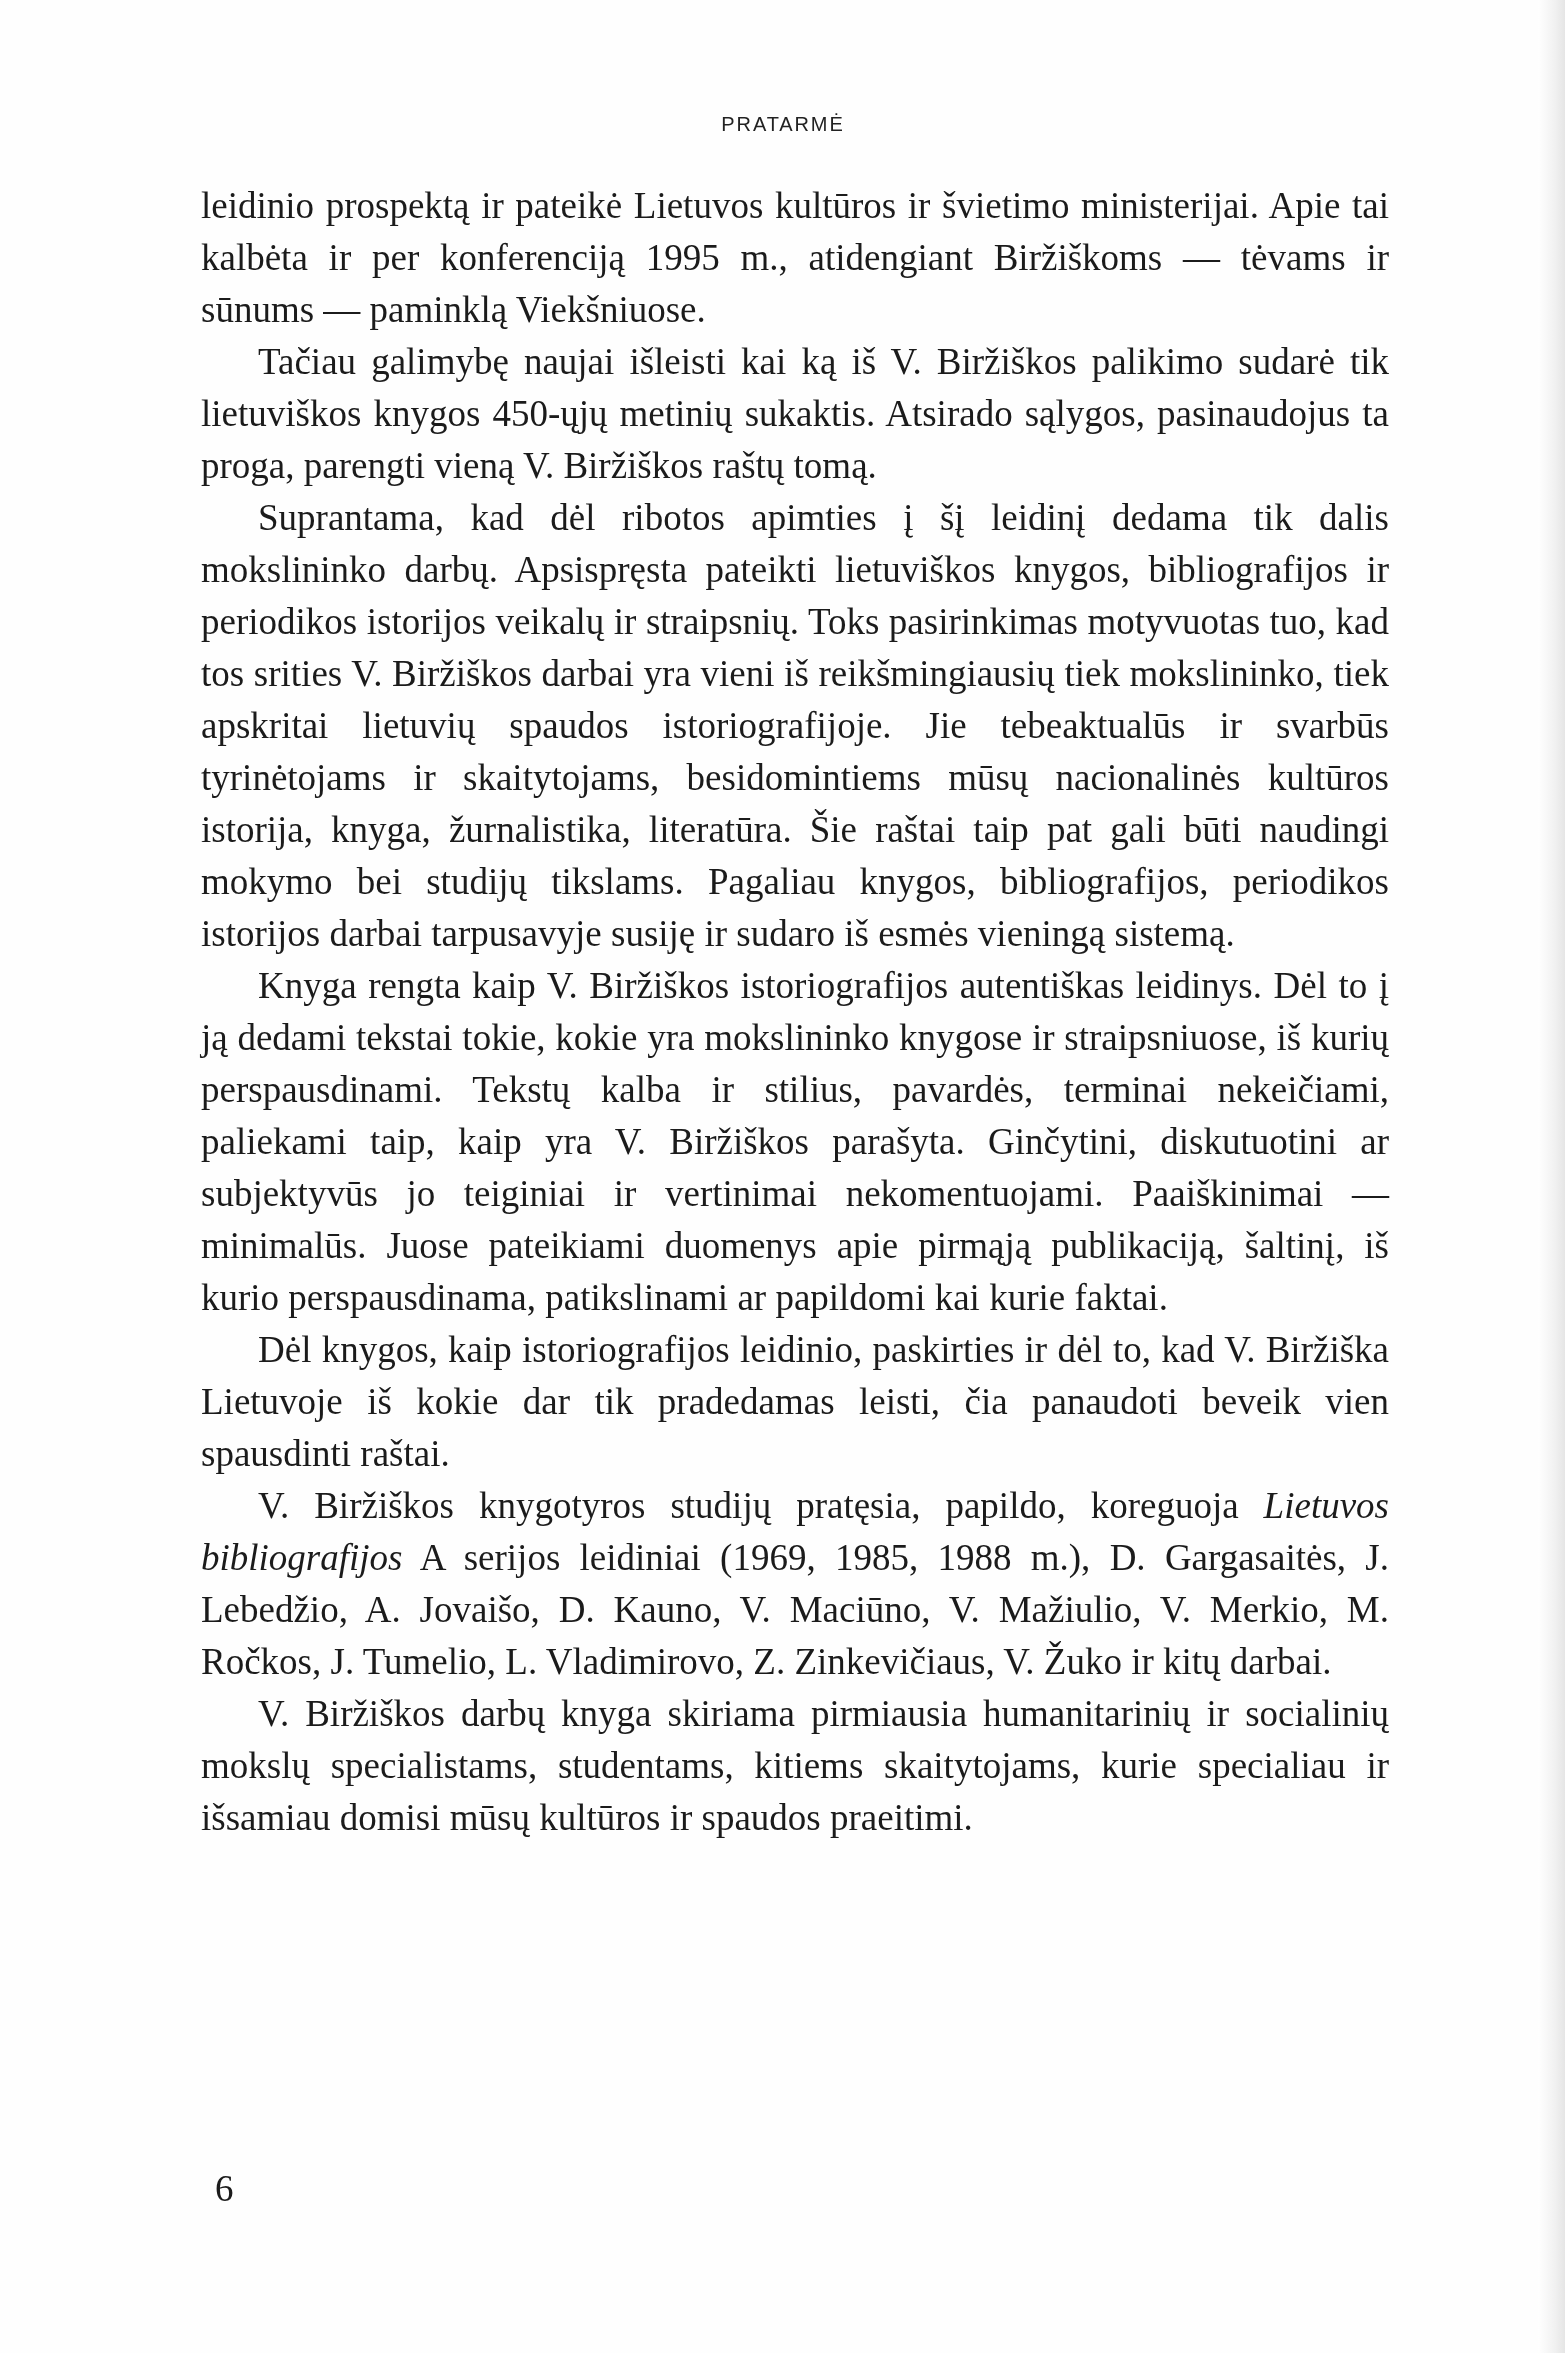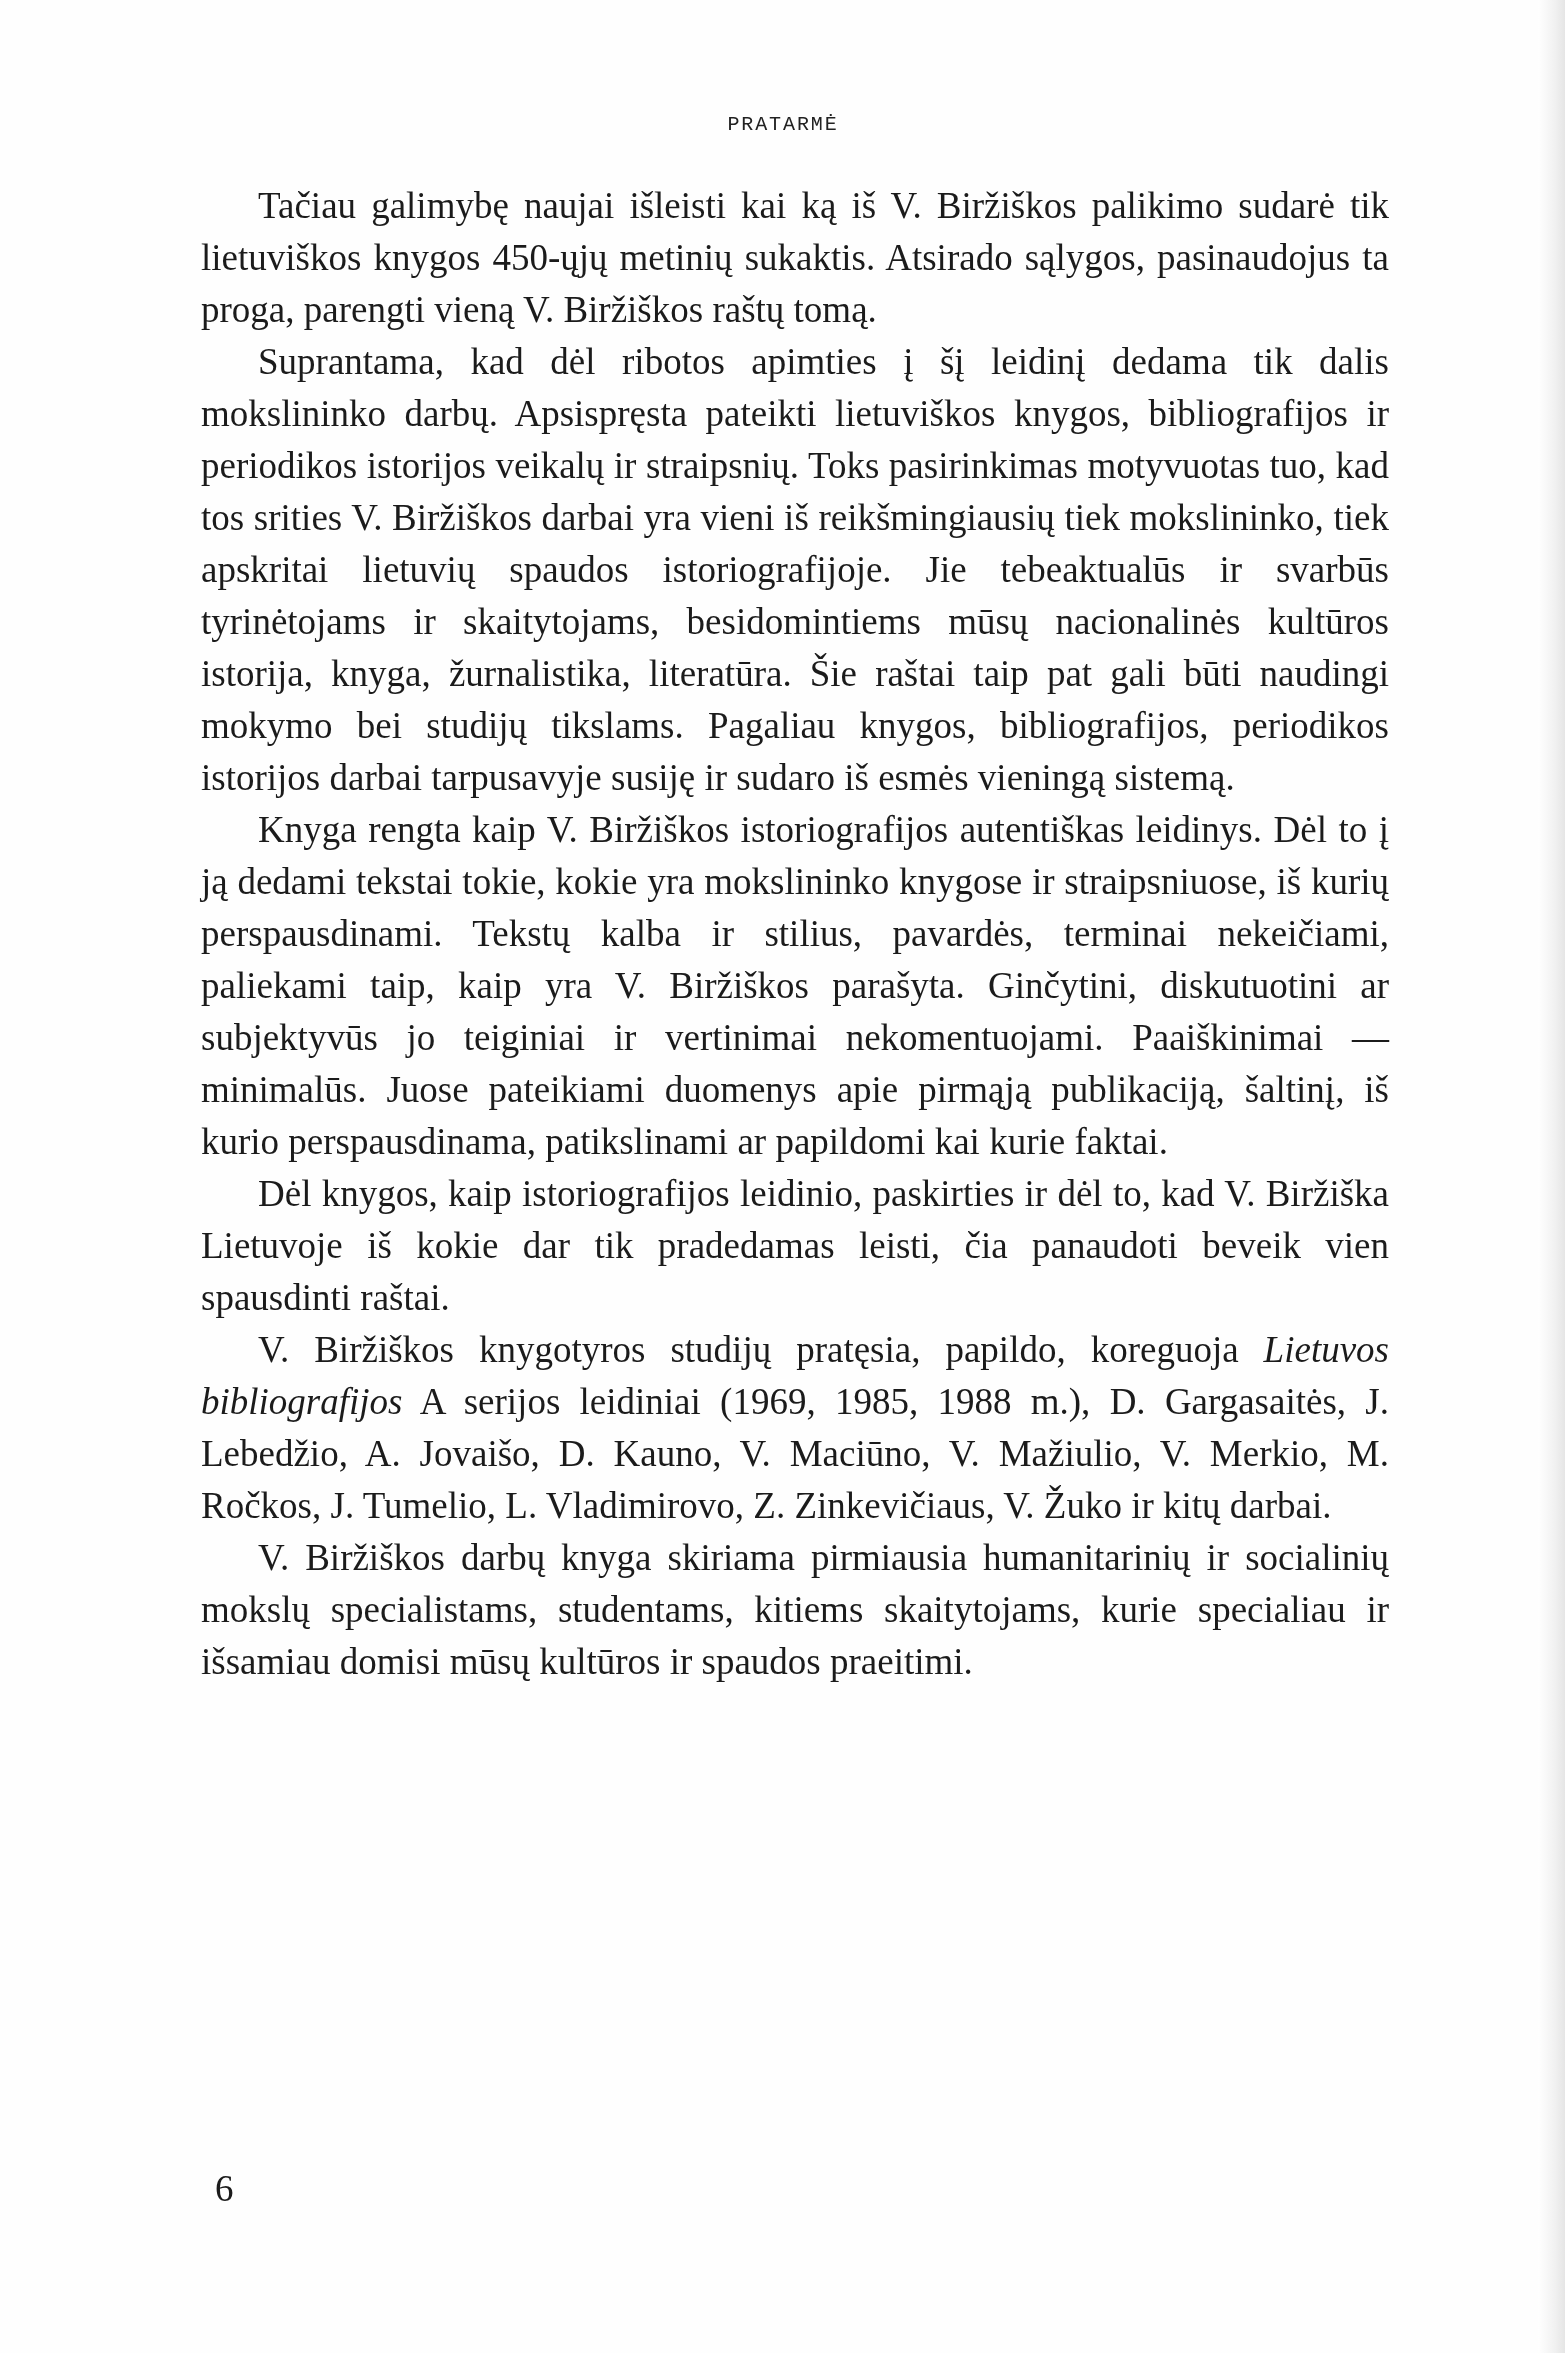--- a/index.html
+++ b/index.html
@@ -1,40 +1,41 @@
 <!DOCTYPE html>
 <html style="font-size:7.6px"><head>
 <meta charset="utf-8">
 <style>
   html, body { margin: 0; padding: 0; background: #ffffff; }
   body { width: 1566px; height: 2354px; position: relative; overflow: hidden; }
   .page { position: absolute; left: 0; top: 0; width: 1566px; height: 2354px; background: #fefefe; }
   .right-edge { position: absolute; right: 0; top: 0; width: 28px; height: 2354px;
     background: linear-gradient(to right, #ffffff, #f1f1f1 60%, #e4e4e4); }
   .running-head { position: absolute; top: 113px; left: 0; width: 100%; text-align: center;
-    font-family: Liberation Mono, monospace; font-size: 20px; letter-spacing: 1.9px; color: #222; }
+    font-family: Liberation Sans, sans-serif; font-size: 20px; letter-spacing: 1.9px; color: #222; }
   .body-text { position: absolute; left: 201px; top: 180px; width: 1188px;
     font-family: "Liberation Serif", serif; font-size: 37px; line-height: 52px; color: #1b1b1b;
     text-align: justify; hyphens: manual; }
   .body-text p { margin: 0; text-indent: 0; }
   .body-text p.indent { text-indent: 57px; }
   .body-text em { font-style: italic; }
   .signature { text-align: right; font-style: italic; letter-spacing: 4.7px; margin-top: 0; }
   .page-number { position: absolute; left: 215px; top: 2167px;
     font-family: "Liberation Serif", serif; font-size: 37px; color: #1b1b1b; }
 </style>
 </head>
 <body>
 
 <div class="page">
   <div class="right-edge"></div>
 
   <div class="running-head">PRATARMĖ</div>
 
   <div class="body-text">
+    <p>leidinio prospektą ir pateikė Lietuvos kultūros ir švietimo ministerijai. Apie tai kalbėta ir per konferenciją 1995 m., atidengiant Biržiškoms — tėvams ir sūnums — paminklą Viekšniuose.</p>
     <p class="indent">Tačiau galimybę naujai išleisti kai ką iš V. Biržiškos palikimo sudarė tik lietuviškos knygos 450-ųjų metinių sukaktis. Atsirado sąlygos, pasinaudojus ta proga, parengti vieną V. Biržiškos raštų tomą.</p>
     <p class="indent">Suprantama, kad dėl ribotos apimties į šį leidinį dedama tik dalis mokslininko darbų. Apsispręsta pateikti lietuviškos knygos, bibliografijos ir periodikos istorijos veikalų ir straipsnių. Toks pasirinkimas motyvuotas tuo, kad tos srities V. Biržiškos darbai yra vieni iš reikšmingiausių tiek mokslininko, tiek apskritai lietuvių spaudos istoriografijoje. Jie tebeaktualūs ir svarbūs tyrinėtojams ir skaitytojams, besidomintiems mūsų nacionalinės kultūros istorija, knyga, žurnalistika, literatūra. Šie raštai taip pat gali būti naudingi mokymo bei studijų tikslams. Pagaliau knygos, bibliografijos, periodikos istorijos darbai tarpusavyje susiję ir sudaro iš esmės vieningą sistemą.</p>
     <p class="indent">Knyga rengta kaip V. Biržiškos istoriografijos autentiškas leidinys. Dėl to į ją dedami tekstai tokie, kokie yra mokslininko knygose ir straipsniuose, iš kurių perspausdinami. Tekstų kalba ir stilius, pavardės, terminai nekeičiami, paliekami taip, kaip yra V. Biržiškos parašyta. Ginčytini, diskutuotini ar subjektyvūs jo teiginiai ir vertinimai nekomentuojami. Paaiškinimai — minimalūs. Juose pateikiami duomenys apie pirmąją publikaciją, šaltinį, iš kurio perspausdinama, patikslinami ar papildomi kai kurie faktai.</p>
     <p class="indent">Dėl knygos, kaip istoriografijos leidinio, paskirties ir dėl to, kad V. Biržiška Lietuvoje iš kokie dar tik pradedamas leisti, čia panaudoti beveik vien spausdinti raštai.</p>
     <p class="indent"><span>V. Biržiškos knygotyros studijų pratęsia, papildo, koreguoja </span><em>Lietuvos bibliografijos</em><span> A serijos leidiniai (1969, 1985, 1988 m.), D. Gargasaitės, J. Lebedžio, A. Jovaišo, D. Kauno, V. Maciūno, V. Mažiulio, V. Merkio, M. Ročkos, J. Tumelio, L. Vladimirovo, Z. Zinkevičiaus, V. Žuko ir kitų darbai.</span></p>
     <p class="indent">V. Biržiškos darbų knyga skiriama pirmiausia humanitarinių ir socialinių mokslų specialistams, studentams, kitiems skaitytojams, kurie specialiau ir išsamiau domisi mūsų kultūros ir spaudos praeitimi.</p>
   </div>
 
   <div class="page-number">6</div>
 </div>

